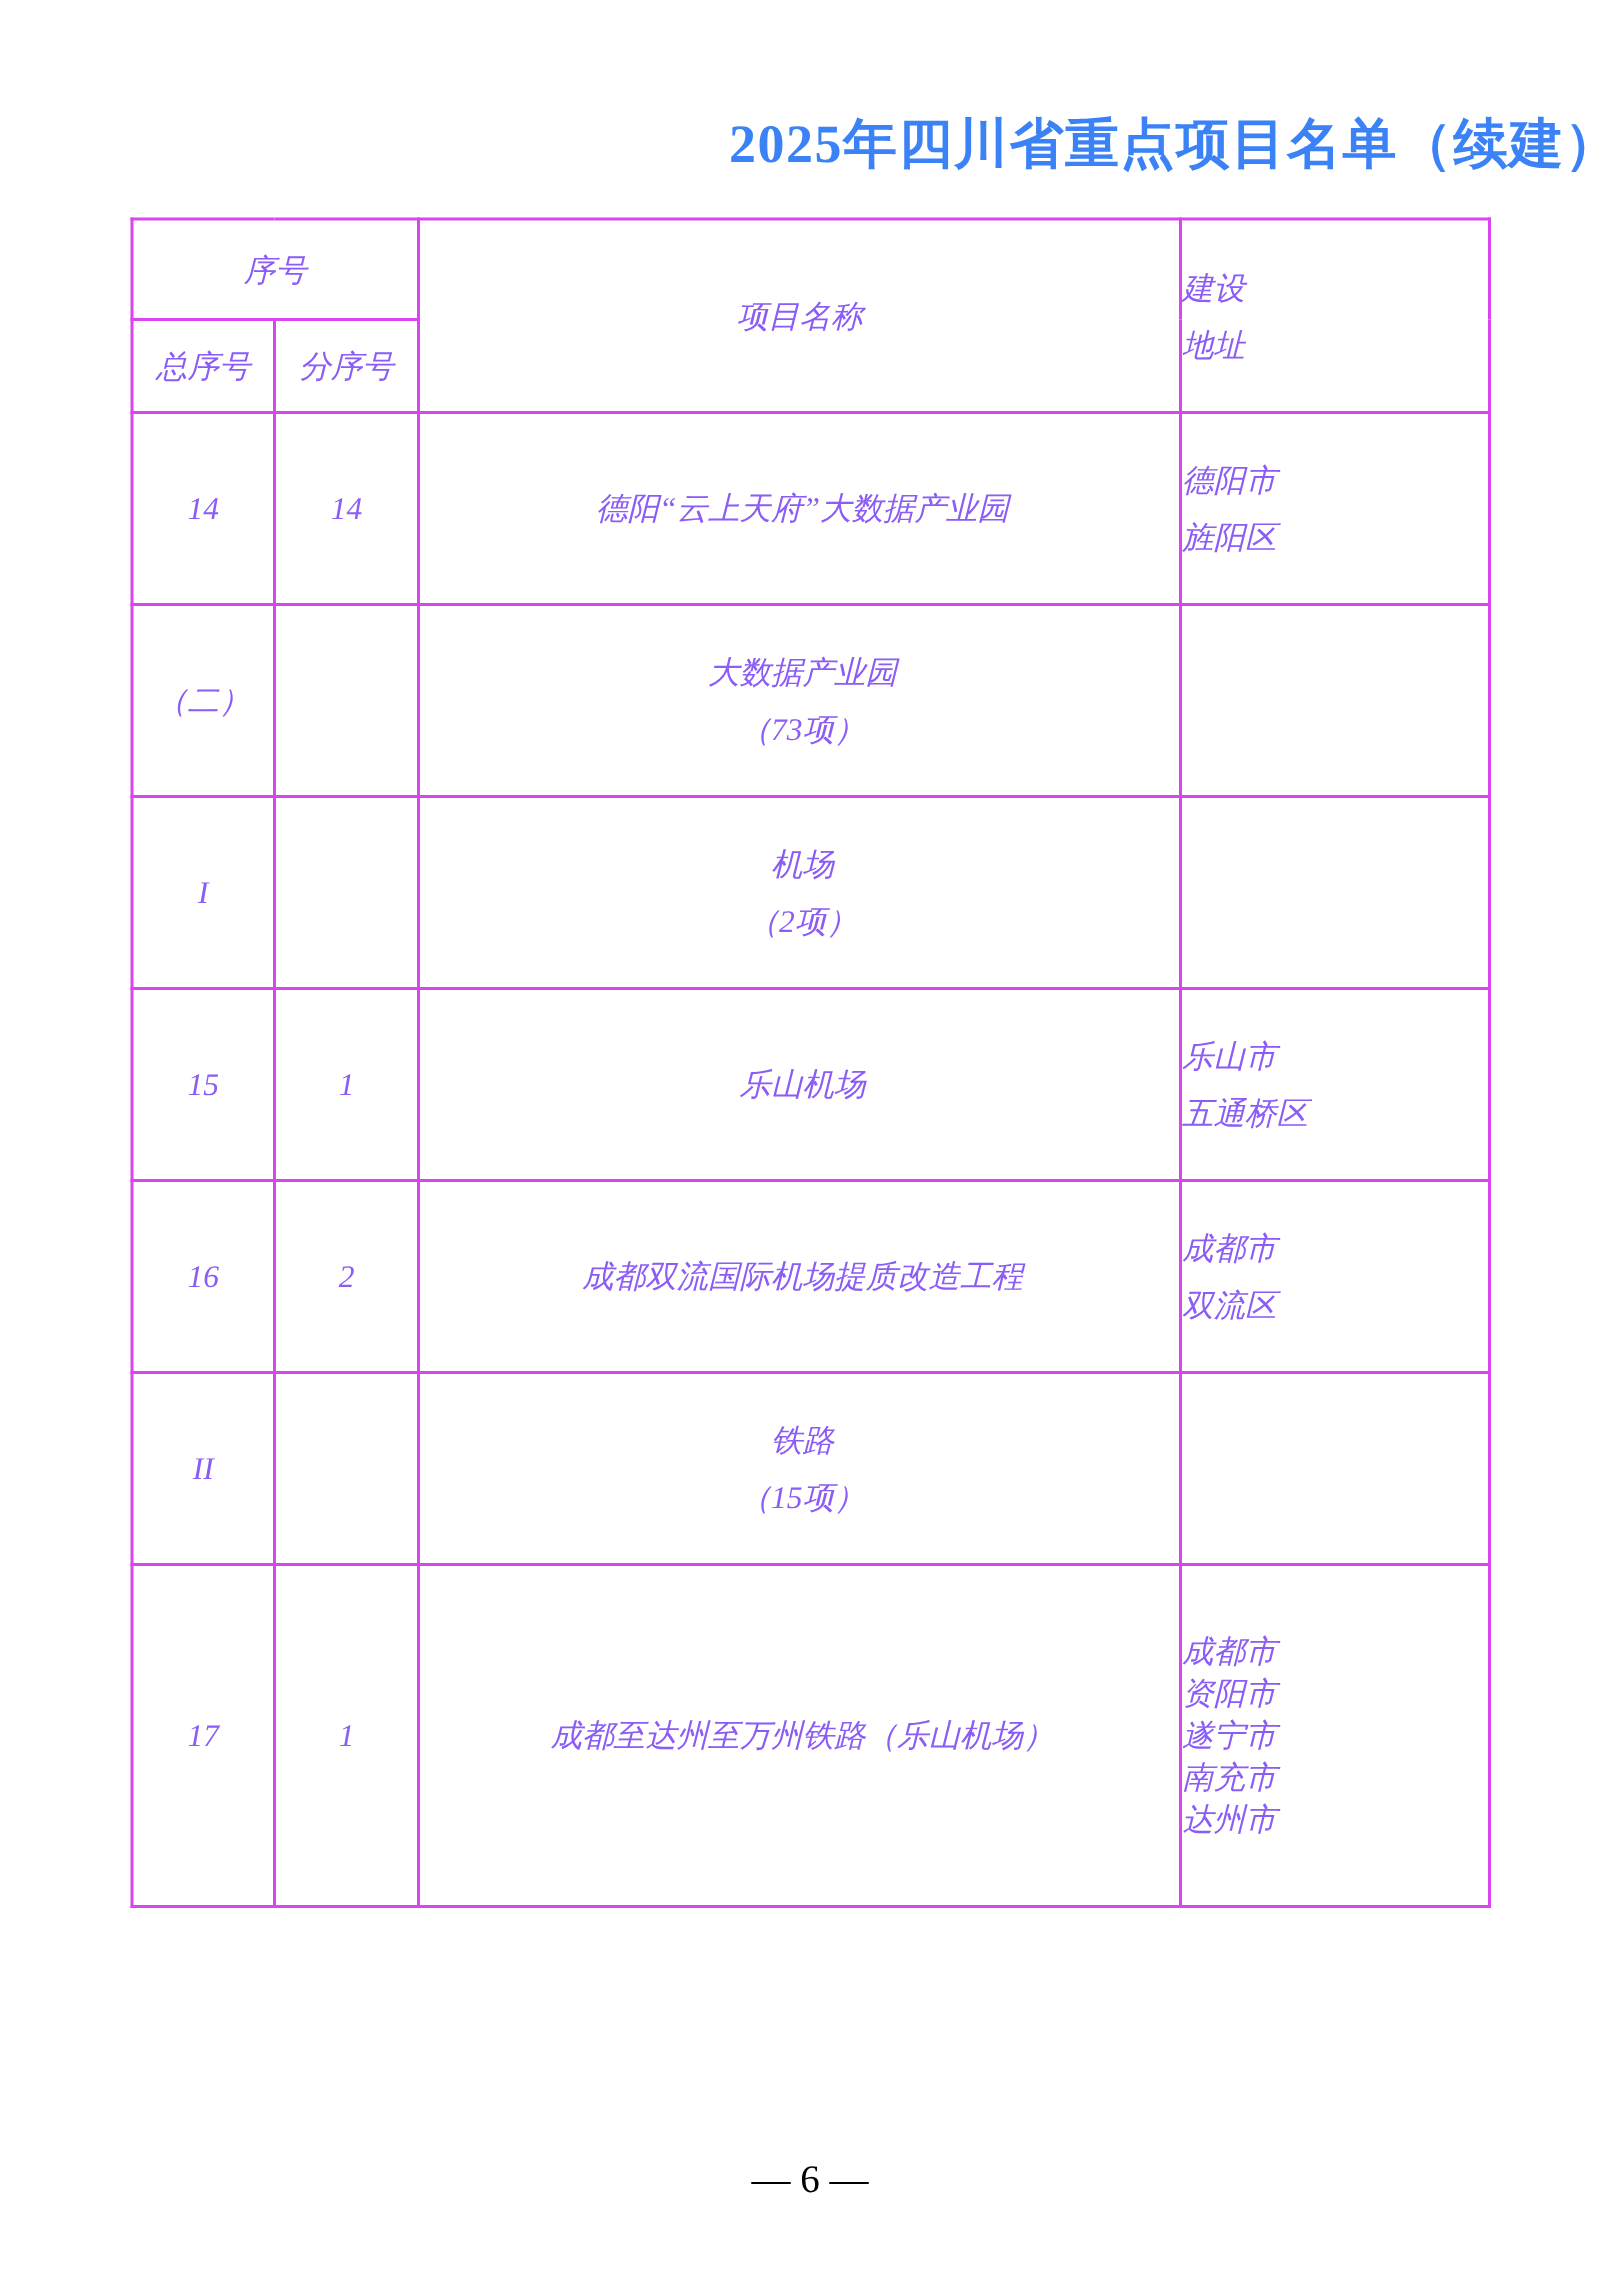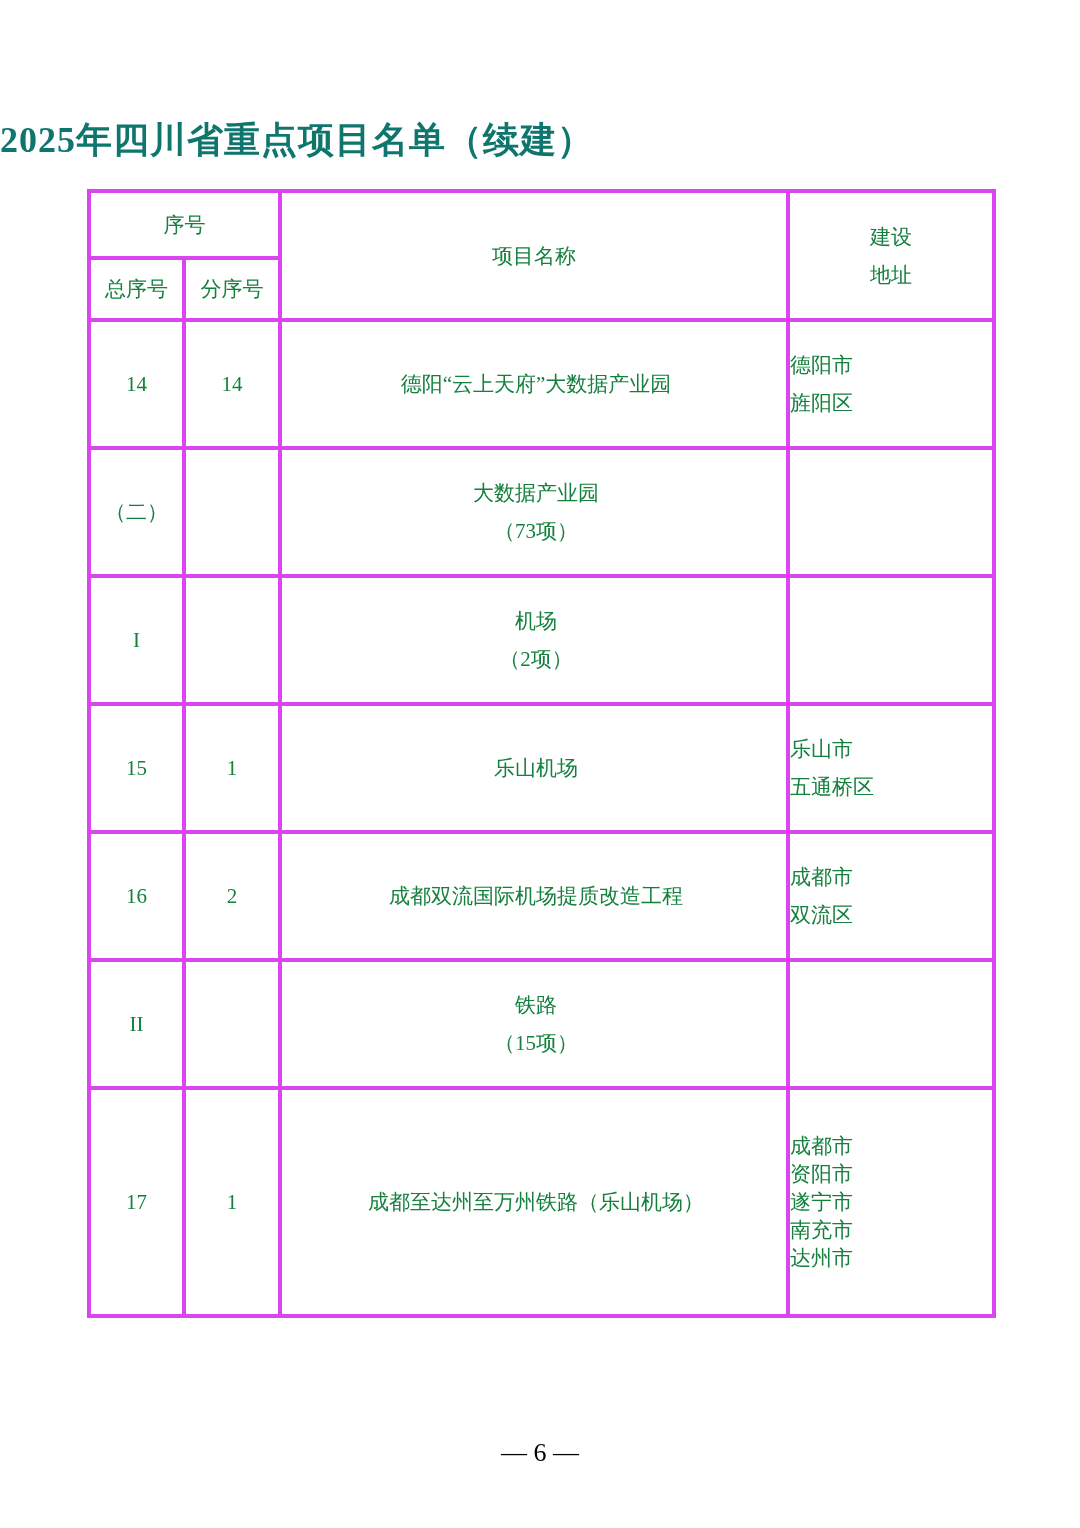--- a/index.html
+++ b/index.html
@@ -10,53 +10,53 @@
   }
   .page {
     position: relative;
     width: 1080px;
     height: 1528px;
     background: #ffffff;
     margin: 0 auto;
     overflow: hidden;
   }
   .doc-title {
-    padding-top: 116px;
-    text-align: left;
+    padding-top: 72px;
+    text-align: right;
     font-size: 36px;
     font-weight: bold;
     letter-spacing: 1px;
-    color: #0f766e;
+    color: #3b82f6;
   }
   table.projects {
     margin: 24px 0 0 87px;
     width: 905px;
     border-collapse: collapse;
     table-layout: fixed;
   }
   table.projects td {
-    border: 4px solid #d946ef;
+    border: 2px solid #d946ef;
     vertical-align: middle;
     font-size: 21px;
-    color: #15803d;
+    color: #8b5cf6;
     line-height: 38px;
     overflow: hidden;
+    font-style: italic;
   }
   td.c-center { text-align: center; }
   td.c-name {
     text-align: center;
     padding-left: 4px;
     white-space: pre-line;
   }
   td.c-loc {
     white-space: pre-line;
   }
   td.c-loc.tight { line-height: 28px; }
   td.h-loc {
-    text-align: center;
     white-space: pre-line;
     line-height: 33px;
   }
   tr.h-top td { height: 67px; }
   tr.h-bottom td { height: 62px; }
   tr.r-std td { height: 128px; }
   tr.r-tall td { height: 228px; }
   .page-footer {
     position: absolute;
     top: 1438px;

